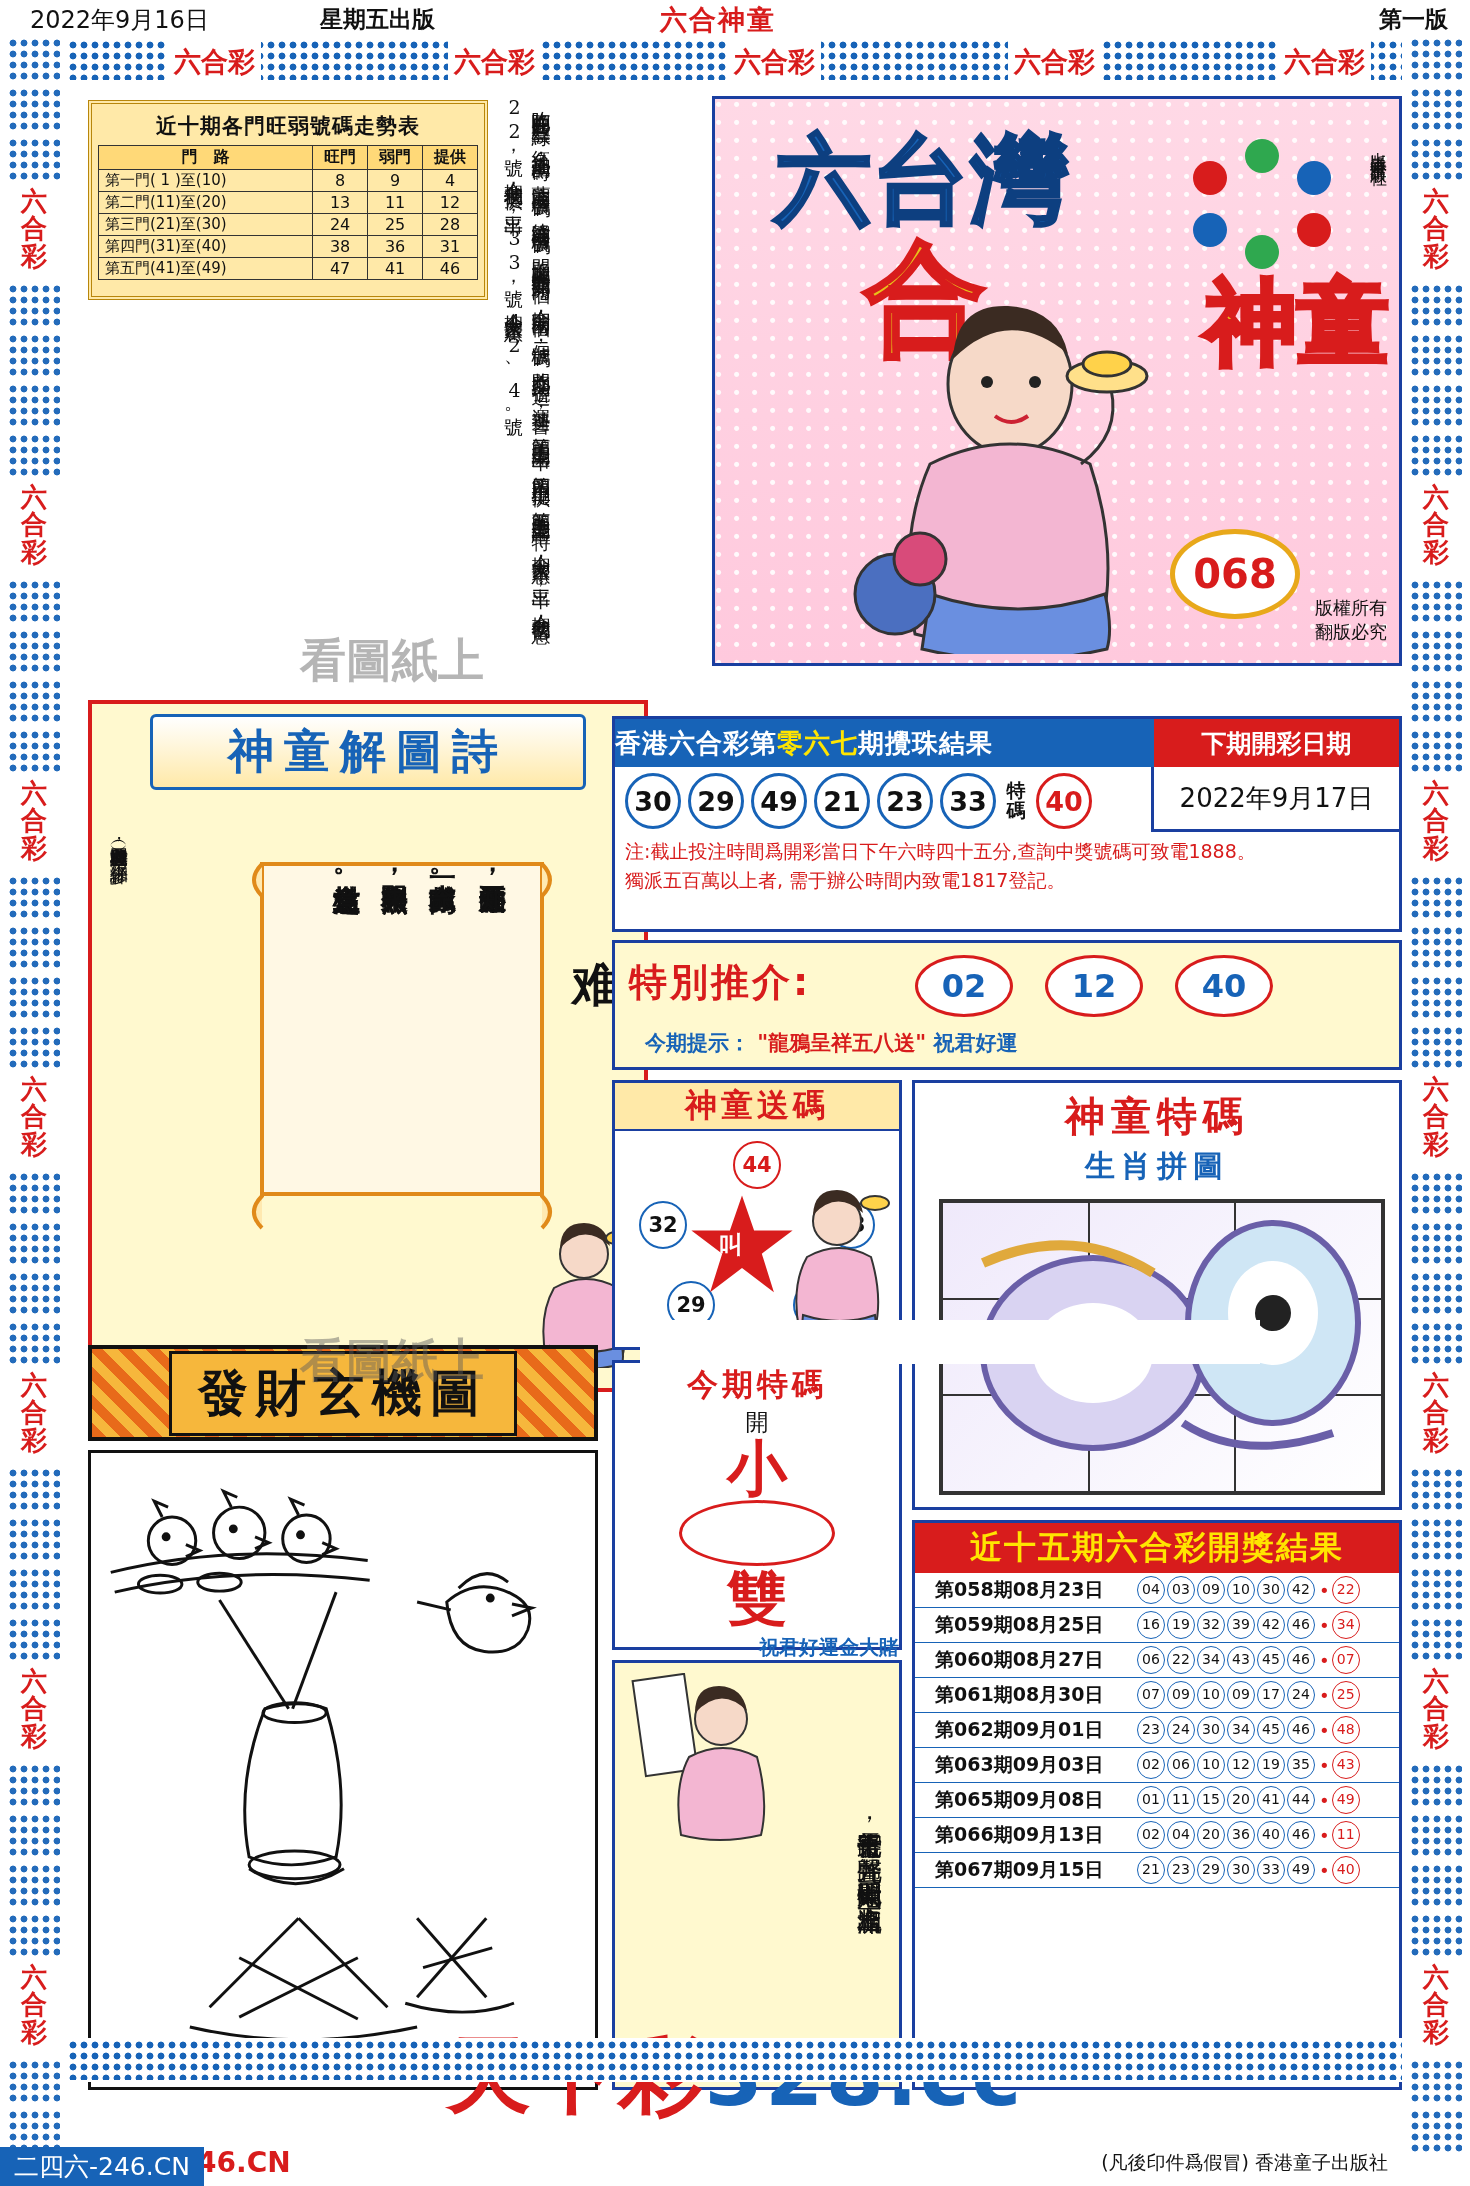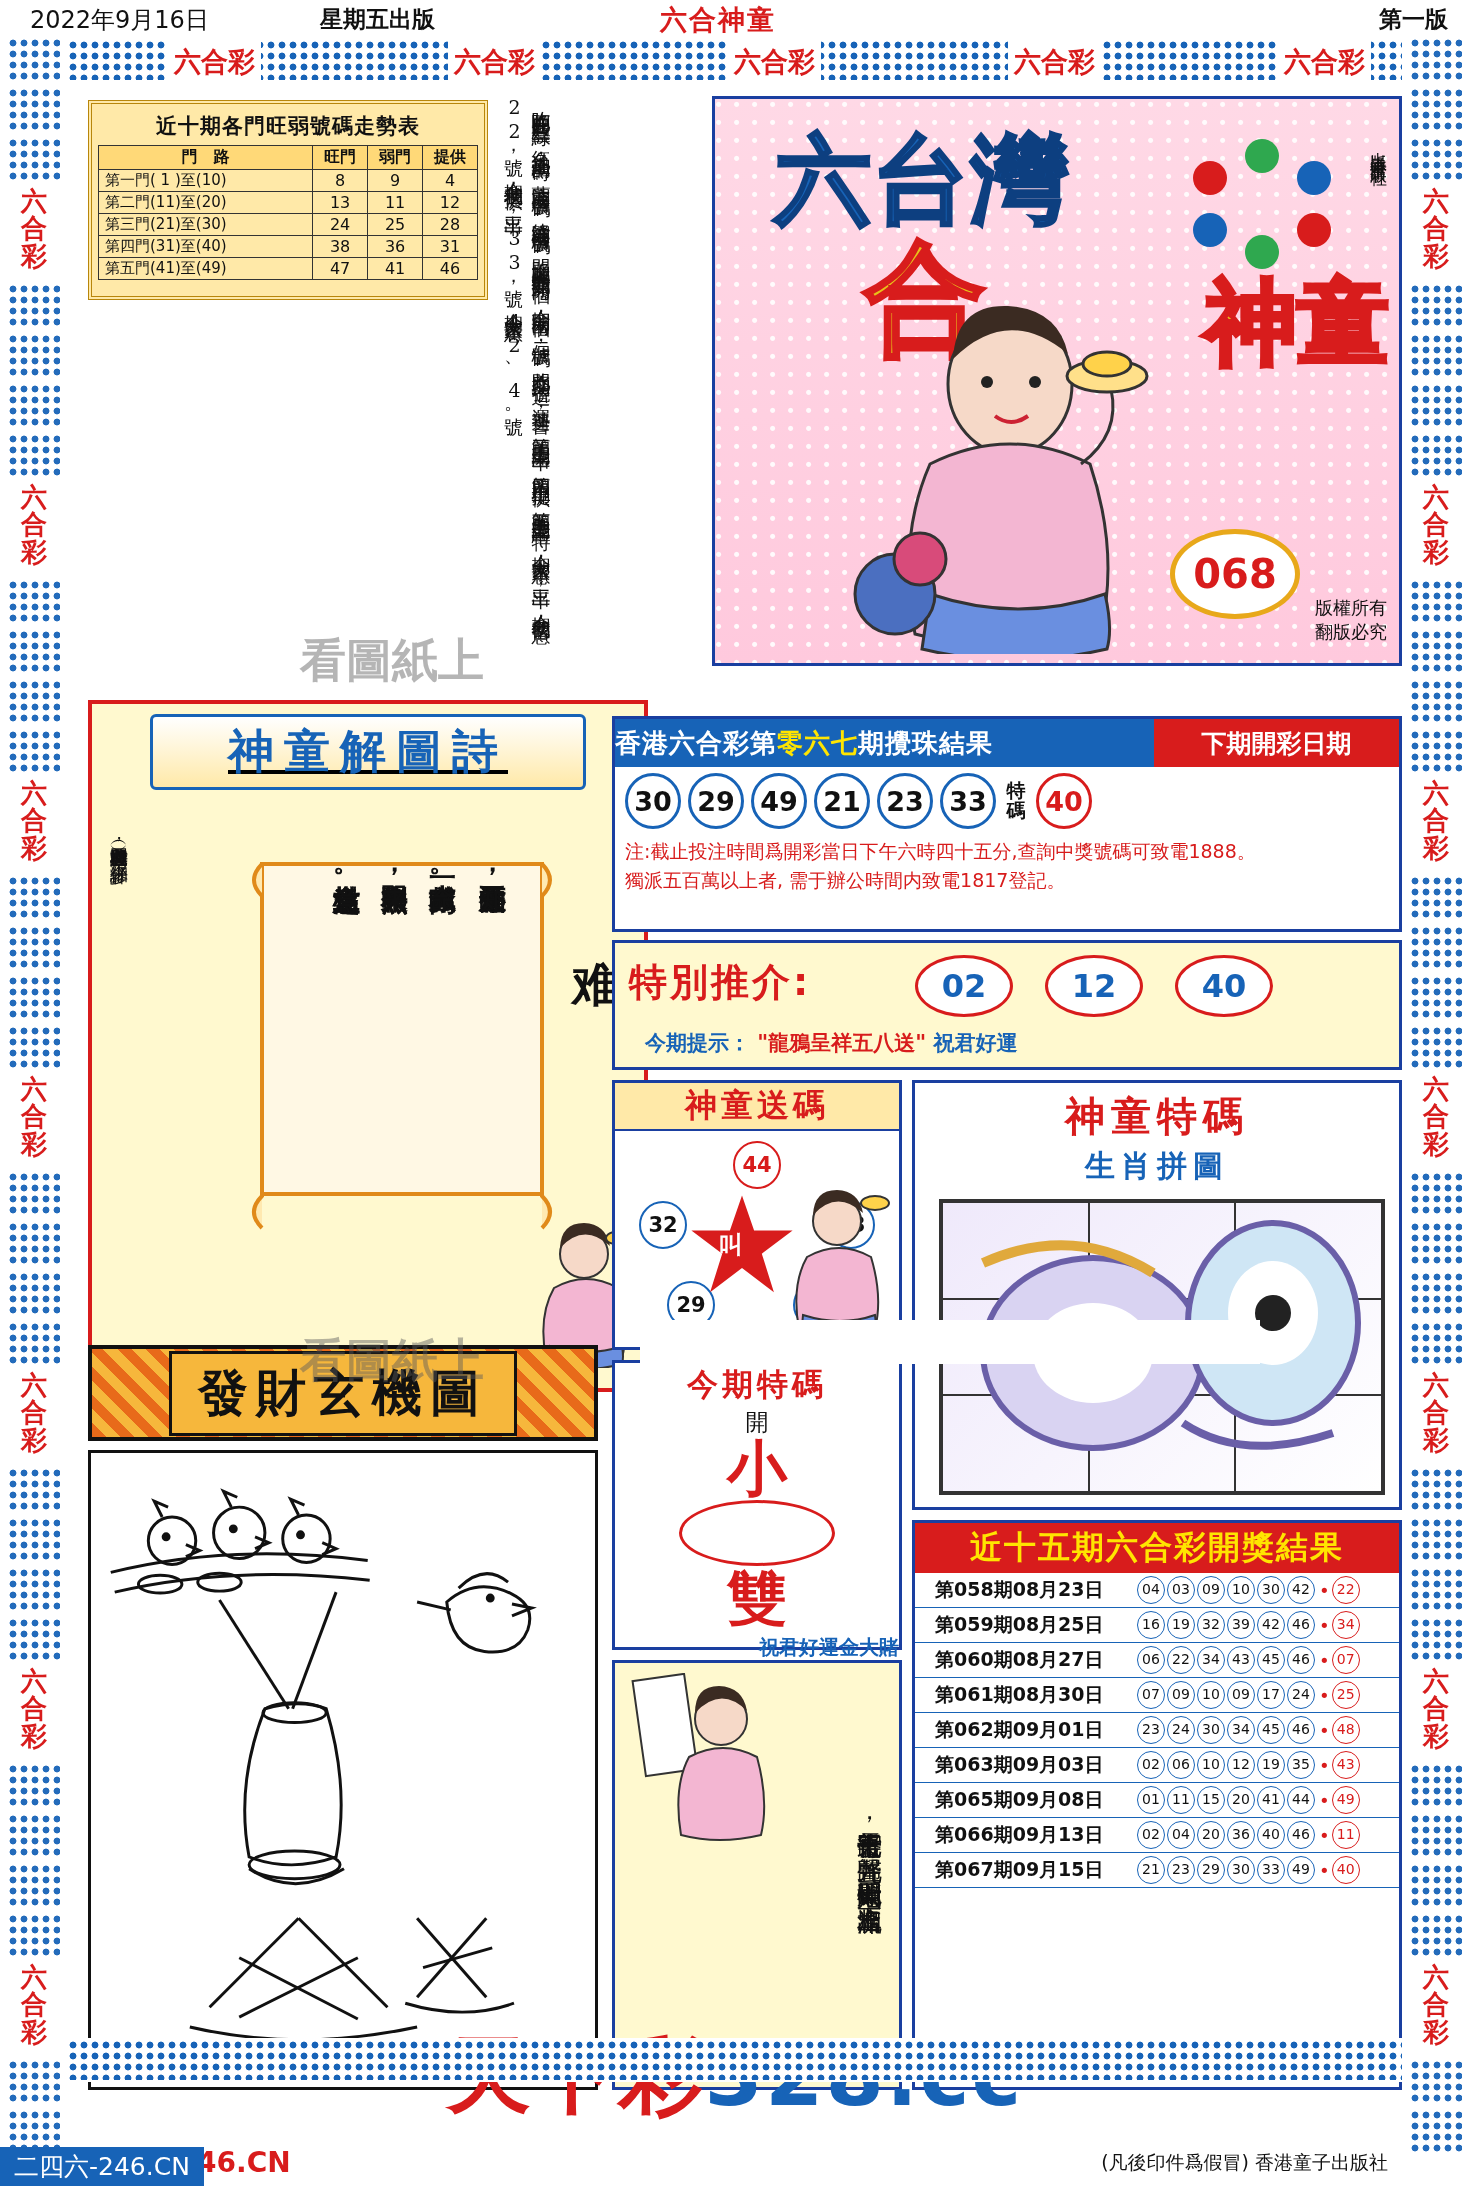--- a/index.html
+++ b/index.html
@@ -56,21 +56,21 @@
      font-size:17px;color:#111;letter-spacing:2px;}
   #masthead .issue{position:absolute;left:455px;top:430px;width:120px;height:80px;border-radius:50%;
      background:#fff;border:5px solid #e8a81a;display:flex;align-items:center;justify-content:center;
      font-size:40px;font-weight:bold;color:#d81c1c;}
   #masthead .cr{position:absolute;right:12px;bottom:20px;font-size:18px;color:#111;text-align:center;line-height:1.3;}
   #masthead .balls{position:absolute;left:470px;top:40px;width:160px;height:130px;}
   #masthead .balls i{position:absolute;width:34px;height:34px;border-radius:50%;display:block;}
   
   #boy{position:absolute;left:120px;top:165px;width:320px;height:390px;}
   
-  #poembox{left:88px;top:700px;width:560px;height:692px;border:4px solid #d81c1c;background:#fff9cf;text-decoration:underline;}
+  #poembox{left:88px;top:700px;width:560px;height:692px;border:4px solid #d81c1c;background:#fff9cf;}
   #poembox .hdr{margin:10px auto 0;width:430px;height:70px;border:3px solid #1763b7;border-radius:6px;
      background:linear-gradient(#fff,#ffe9a8);display:flex;align-items:center;justify-content:center;
      font-size:46px;font-weight:bold;color:#1763b7;letter-spacing:10px;}
   #poembox .sidenote{position:absolute;left:14px;top:130px;writing-mode:vertical-rl;text-orientation:upright;
      font-size:18px;line-height:1.5;color:#111;height:440px;}
   #poembox .scroll{position:absolute;left:150px;top:140px;width:330px;height:400px;}
   #poembox .pm{position:absolute;writing-mode:vertical-rl;text-orientation:upright;font-size:27px;
      font-weight:bold;color:#111;line-height:1.5;font-family:"DejaVu Serif",serif;}
   #poembox .nan{position:absolute;left:480px;top:250px;font-size:46px;font-weight:bold;color:#111;}
   
@@ -407,20 +407,21 @@
   </svg>
 </div>
 
 <div class="abs" id="resultbox">
   <div class="rh">
     <span>香港六合彩第</span>
     <span class="per">零六七</span>
     <span>期攪珠結果</span>
   </div>
   <div class="nextbox">下期開彩日期</div>
+  <div class="nextdate">2022年9月17日</div>
   <div class="balls">
     <div class="ball">30</div>
     <div class="ball">29</div>
     <div class="ball">49</div>
     <div class="ball">21</div>
     <div class="ball">23</div>
     <div class="ball">33</div>
     <div class="tmlabel">特碼</div>
     <div class="ball red">40</div>
   </div>

